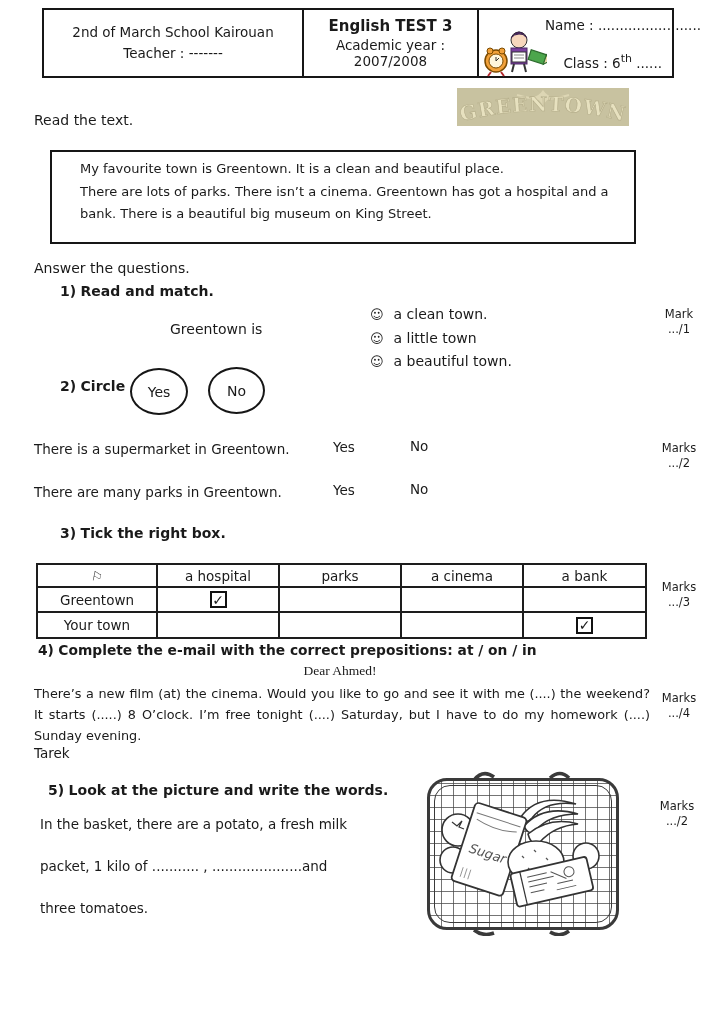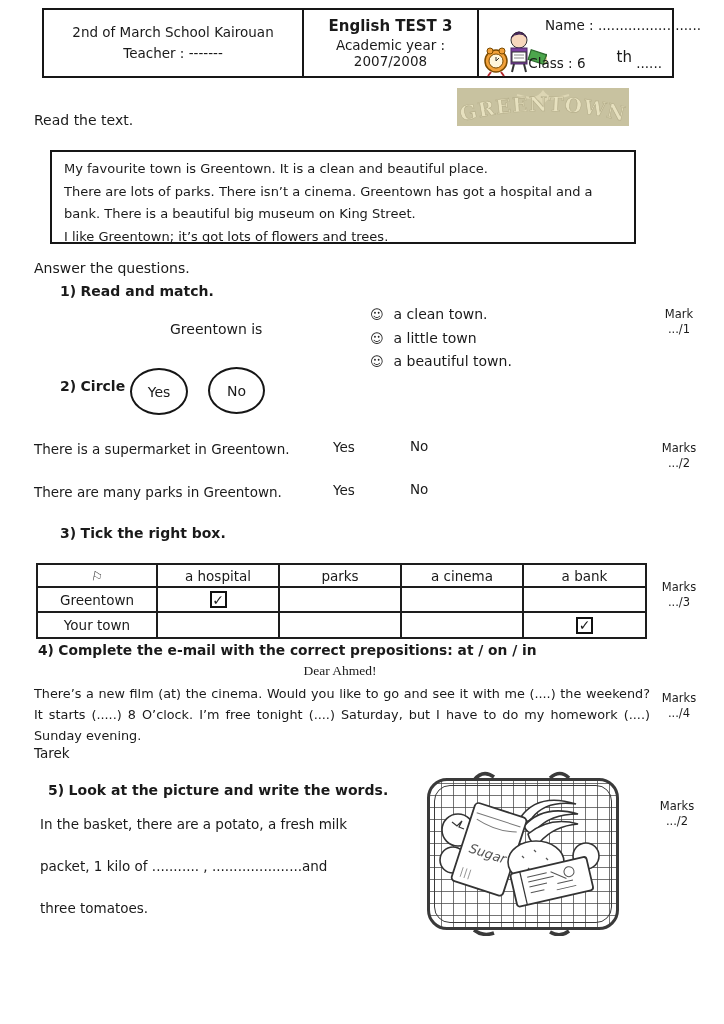--- a/index.html
+++ b/index.html
@@ -11,30 +11,30 @@
   .header-box { position:absolute; left:42px; top:8px; width:632px; height:70px;
     border:2.5px solid #161616; display:flex; }
   .hcell { display:flex; flex-direction:column; justify-content:center; align-items:center; }
   .hcell1 { width:258px; font-size:13.5px; line-height:21px; text-align:center; }
   .hcell2 { width:177px; border-left:2px solid #161616; border-right:2px solid #161616; text-align:center; }
   .hcell2 .t1 { font-size:15px; font-weight:bold; }
   .hcell2 .t2 { font-size:13.5px; margin-top:2px; }
   .hcell3 { flex:1; position:relative; }
   .name-line { position:absolute; top:7px; left:66px; font-size:13.5px; white-space:nowrap; }
   .class-line { position:absolute; bottom:6px; right:10px; font-size:13.5px; }
-  .class-line sup { font-size:15px;margin-left:31px; }
+  .class-line sup { font-size:11px; }
   .clipart { position:absolute; left:4px; top:16px; }
 
   
   .sign { position:absolute; left:457px; top:88px; width:172px; height:38px; }
 
   .plain { position:absolute; font-size:14px; white-space:nowrap; }
 
   .reading-box { position:absolute; left:50px; top:150px; width:586px; height:94px;
-    border:2.5px solid #161616; padding:6px 12px; font-size:13px; line-height:22.5px; }
+    border:2.5px solid #161616; padding:6px 28px; font-size:13px; line-height:22.5px; }
   .reading-box div { white-space:nowrap; }
 
   .q-title { position:absolute; font-size:14px; white-space:nowrap; }
   .q-title .num { font-weight:bold; }
   .q-title .tt { font-weight:bold; }
 
   .opt-list { position:absolute; left:370px; top:303px; font-size:14px; line-height:23.5px; }
   .opt-list .bullet { font-size:13px; margin-right:10px; color:#222; }
 
   .circle { position:absolute; border:2.5px solid #161616; border-radius:50%;
@@ -134,21 +134,20 @@
       <textPath href="#arcp" startOffset="50%" text-anchor="middle">GREENTOWN</textPath>
     </text>
   </svg>
 
   <div class="plain" style="left:34px; top:112px;">Read the text.</div>
 
   <div class="reading-box">
     <div>My favourite town is Greentown. It is a clean and beautiful place.</div>
     <div>There are lots of parks. There isn’t a cinema. Greentown has got a hospital and a</div>
     <div>bank. There is a beautiful big museum on King Street.</div>
-    <div>I like Greentown; it’s got lots of flowers and trees.</div>
   </div>
 
   <div class="plain" style="left:34px; top:260px;">Answer the questions.</div>
 
   <div class="q-title" style="left:60px; top:283px;">
     <span class="num">1)</span>
     <span class="tt">Read and match.</span>
   </div>
   <div class="plain" style="left:170px; top:321px;">Greentown is</div>
   <div class="opt-list">

